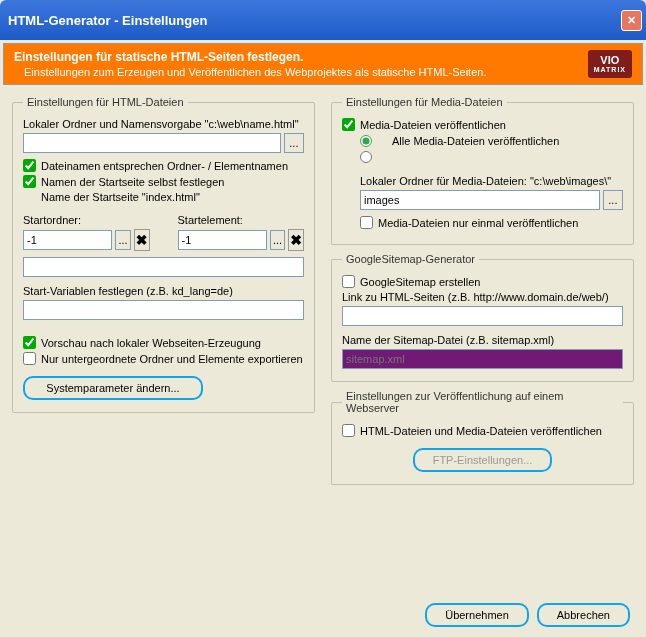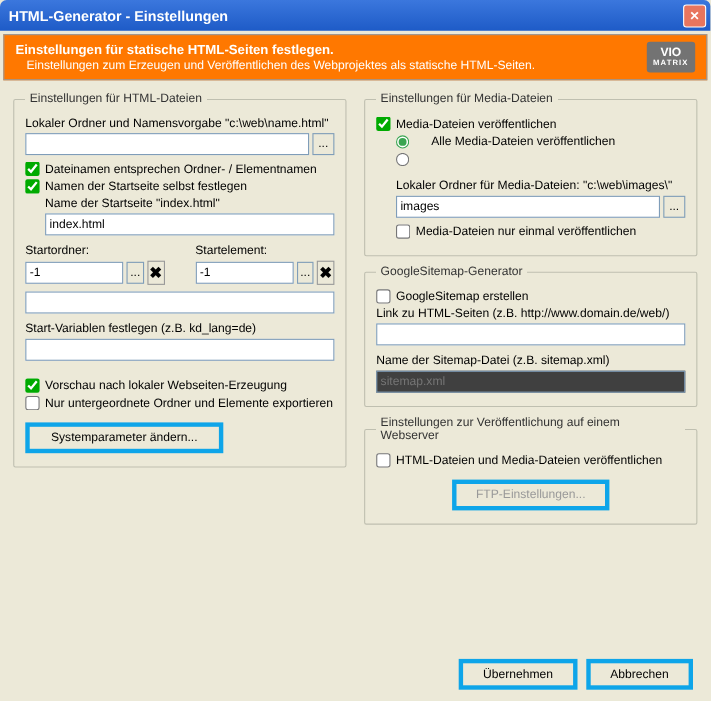--- a/index.html
+++ b/index.html
@@ -1,45 +1,45 @@
 <!DOCTYPE html>
 <html><head>
 <meta charset="utf-8">
 <style>
 *{box-sizing:border-box;margin:0;padding:0;font-family:Tahoma,sans-serif;font-size:11px}
 body{background:#ece9d8;width:646px;height:637px;overflow:hidden}
-.titlebar{background:linear-gradient(#3b77dd,#1e5bc7);height:28px;display:flex;align-items:center;padding:0 4px;color:#fff;border-top-left-radius:6px;border-top-right-radius:6px}
+.titlebar{background:linear-gradient(#3b77dd,#1e5bc7);height:40px;display:flex;align-items:center;padding:0 4px;color:#fff;border-top-left-radius:6px;border-top-right-radius:6px}
 .titlebar-text{font-weight:bold;font-size:13px;flex:1;padding-left:4px}
 .close-btn{width:21px;height:21px;background:#e8755e;border:1px solid #fff;border-radius:3px;display:flex;align-items:center;justify-content:center;color:#fff;font-weight:bold;cursor:pointer}
 .banner{background:#ff7800;color:#fff;padding:6px 10px;display:flex;margin:3px;border:1px solid #999}
 .banner-text{flex:1}
 .banner-title{font-weight:bold;font-size:12px}
 .banner-sub{font-size:11px;padding-left:10px;margin-top:2px}
-.logo{background:#737373;color:#fff;padding:4px 6px;font-weight:bold;font-size:14px;text-align:center;border-radius:3px}
+.logo{background:#7f1d1d;color:#fff;padding:4px 6px;font-weight:bold;font-size:14px;text-align:center;border-radius:3px}
 .logo-sub{font-size:7px;letter-spacing:1px}
 .content{display:flex;padding:8px 12px;gap:16px}
 .col{flex:1;display:flex;flex-direction:column;gap:8px}
 fieldset{border:1px solid #bfbfb0;padding:10px 10px 12px;border-radius:2px}
 legend{padding:0 4px;color:#333}
 .label{margin-bottom:3px;display:block}
 input[type=text]{width:100%;border:1px solid #7f9db9;padding:2px 3px;height:20px;background:#fff}
-input[type=text]:disabled{background:#404040;color:#999}
+input[type=text]:disabled{background:#701a75;color:#999}
 .sel{background:#316ac5;color:#fff}
 .row{display:flex;align-items:center;gap:3px;margin-bottom:6px}
 .btn-sm{width:22px;height:20px;border:1px solid #7f9db9;background:#ece9d8;cursor:pointer;display:flex;align-items:center;justify-content:center}
 .btn-x{width:22px;height:22px;border:1px solid #999;background:#ece9d8;cursor:pointer;font-weight:bold;font-size:14px}
 .chk{display:flex;align-items:center;gap:5px;margin-bottom:3px}
 .chk input{width:13px;height:13px}
 .green{accent-color:#0a0}
 .ind{margin-left:18px}
 .pair{display:flex;gap:28px}
 .pair>div{flex:1}
 .radio{display:flex;align-items:center;gap:20px;margin:4px 0 4px 18px}
 .radio input{width:12px;height:12px;accent-color:#39a450}
-.btn{border:4px solid #0ea5e9;background:#ece9d8;padding:4px 18px;cursor:pointer;border-radius:0}
+.btn{border:2px solid #0ea5e9;background:#ece9d8;padding:4px 18px;cursor:pointer;border-radius:10px}
 .btn:disabled{color:#999}
 .bottom{position:absolute;bottom:10px;right:16px;display:flex;gap:8px}
 .bottom .btn{min-width:90px}
 .sp{height:8px}
 </style>
 </head>
 <body>
 
 <div class="titlebar">
   <span class="titlebar-text">HTML-Generator - Einstellungen</span>
@@ -72,21 +72,20 @@
           <input type="checkbox" class="green" checked="" style="">
           <span>Dateinamen entsprechen Ordner- / Elementnamen</span>
         </div>
       <div class="chk">
           <input type="checkbox" class="green" checked="" style="">
           <span>Namen der Startseite selbst festlegen</span>
         </div>
 
       <div class="ind">
         <span class="label">Name der Startseite "index.html"</span>
-        <input type="text" value="index.html" style="">
       </div>
       <div class="sp"></div>
 
       <div class="pair">
         <div>
           <span class="label">Startordner:</span>
           <div class="row">
             <input type="text" value="-1" style="">
             <button class="btn-sm">...</button>
             <button class="btn-x">✖</button>

